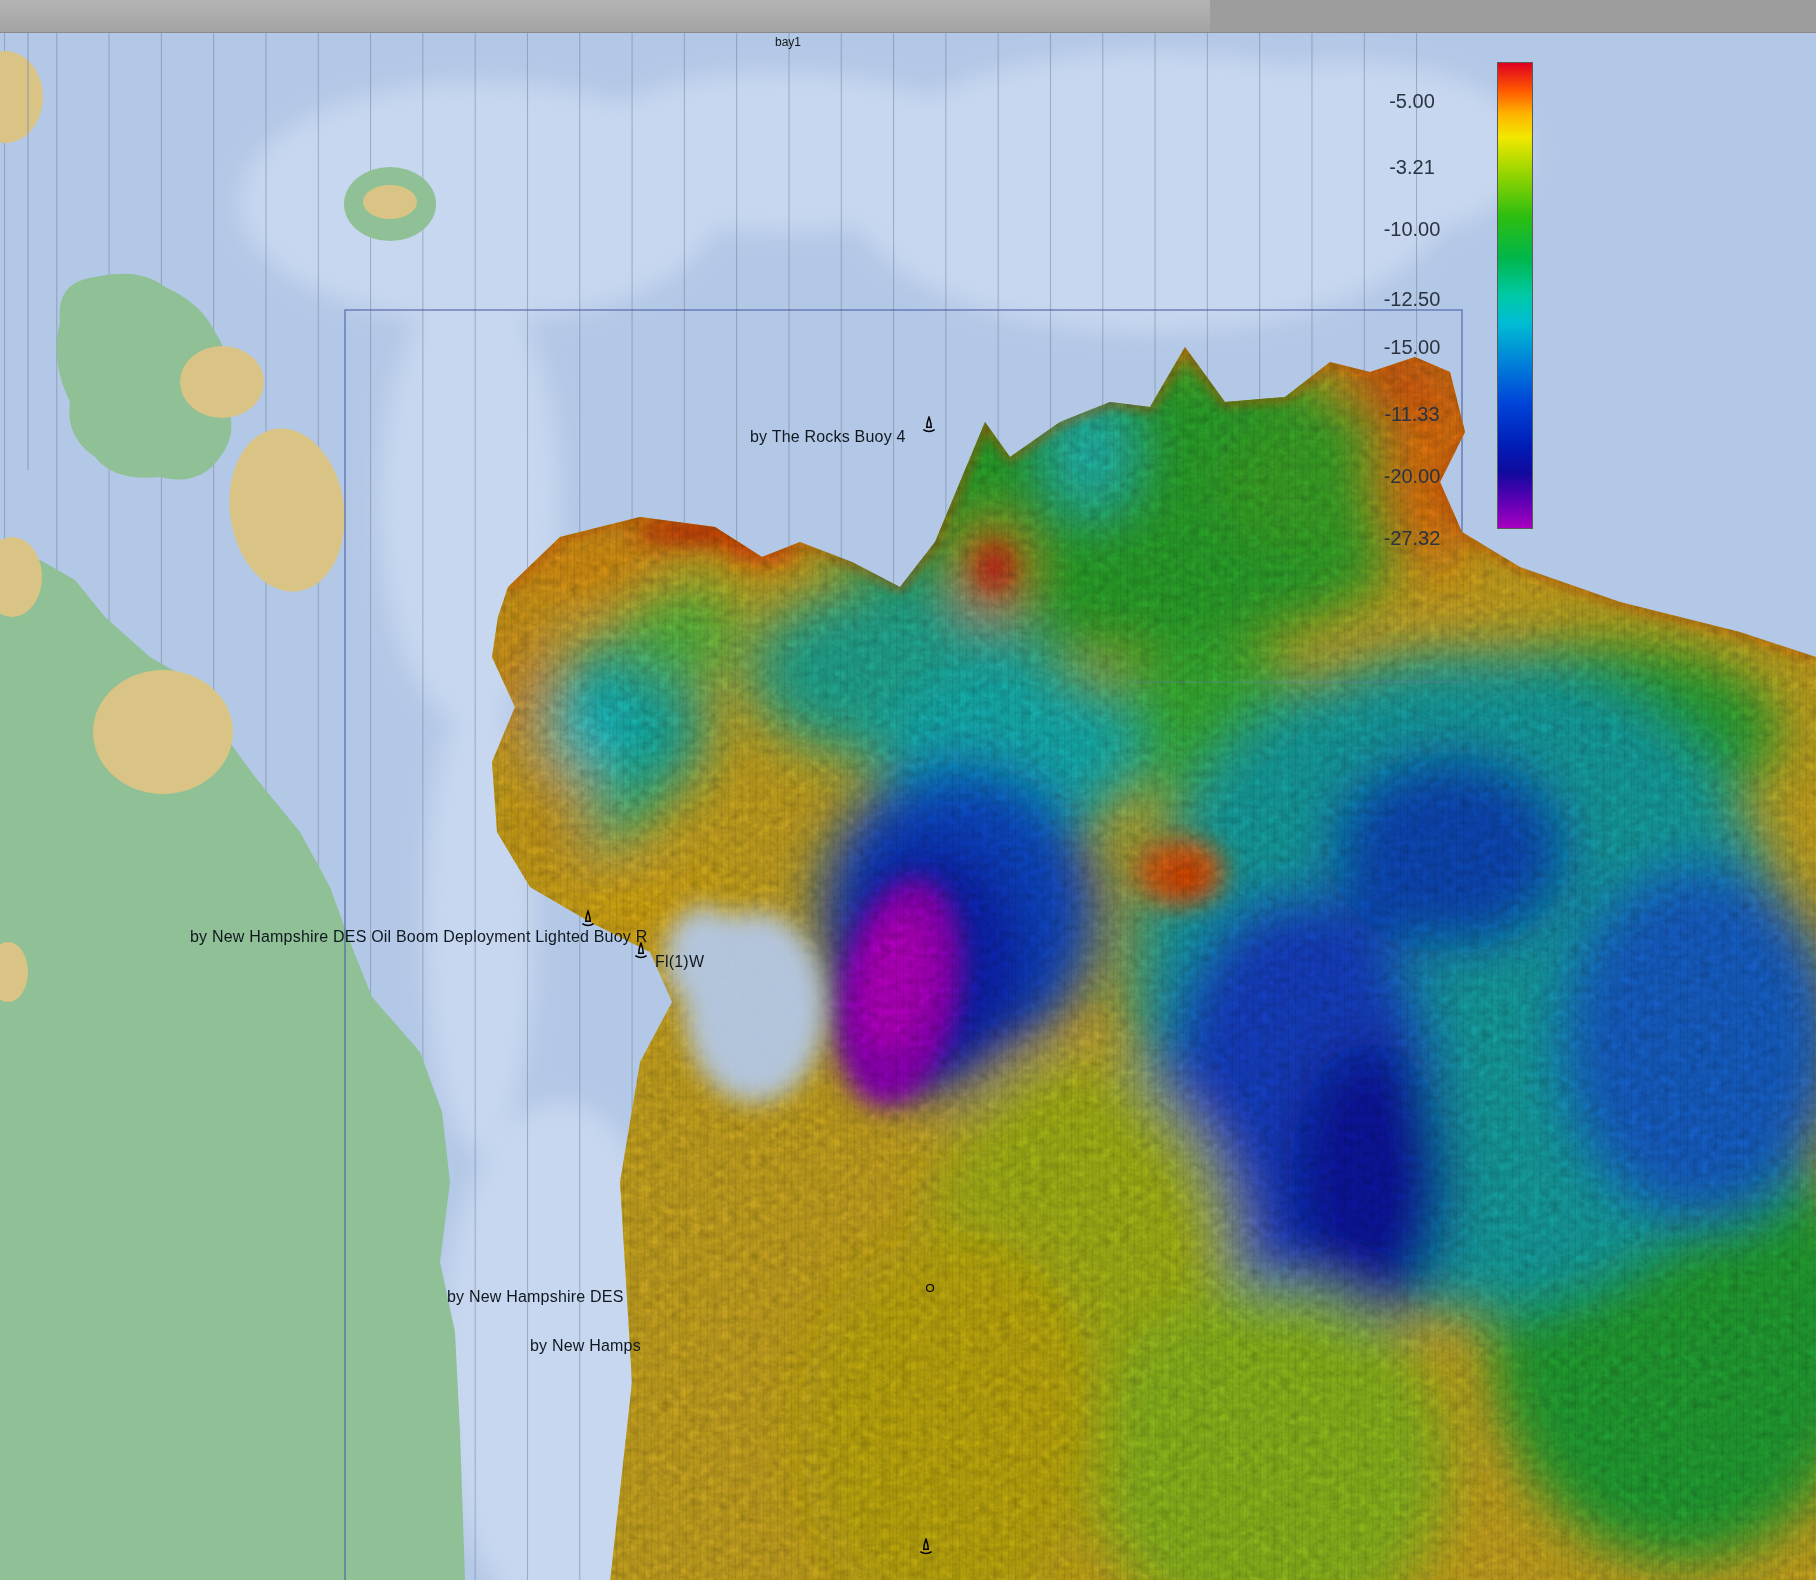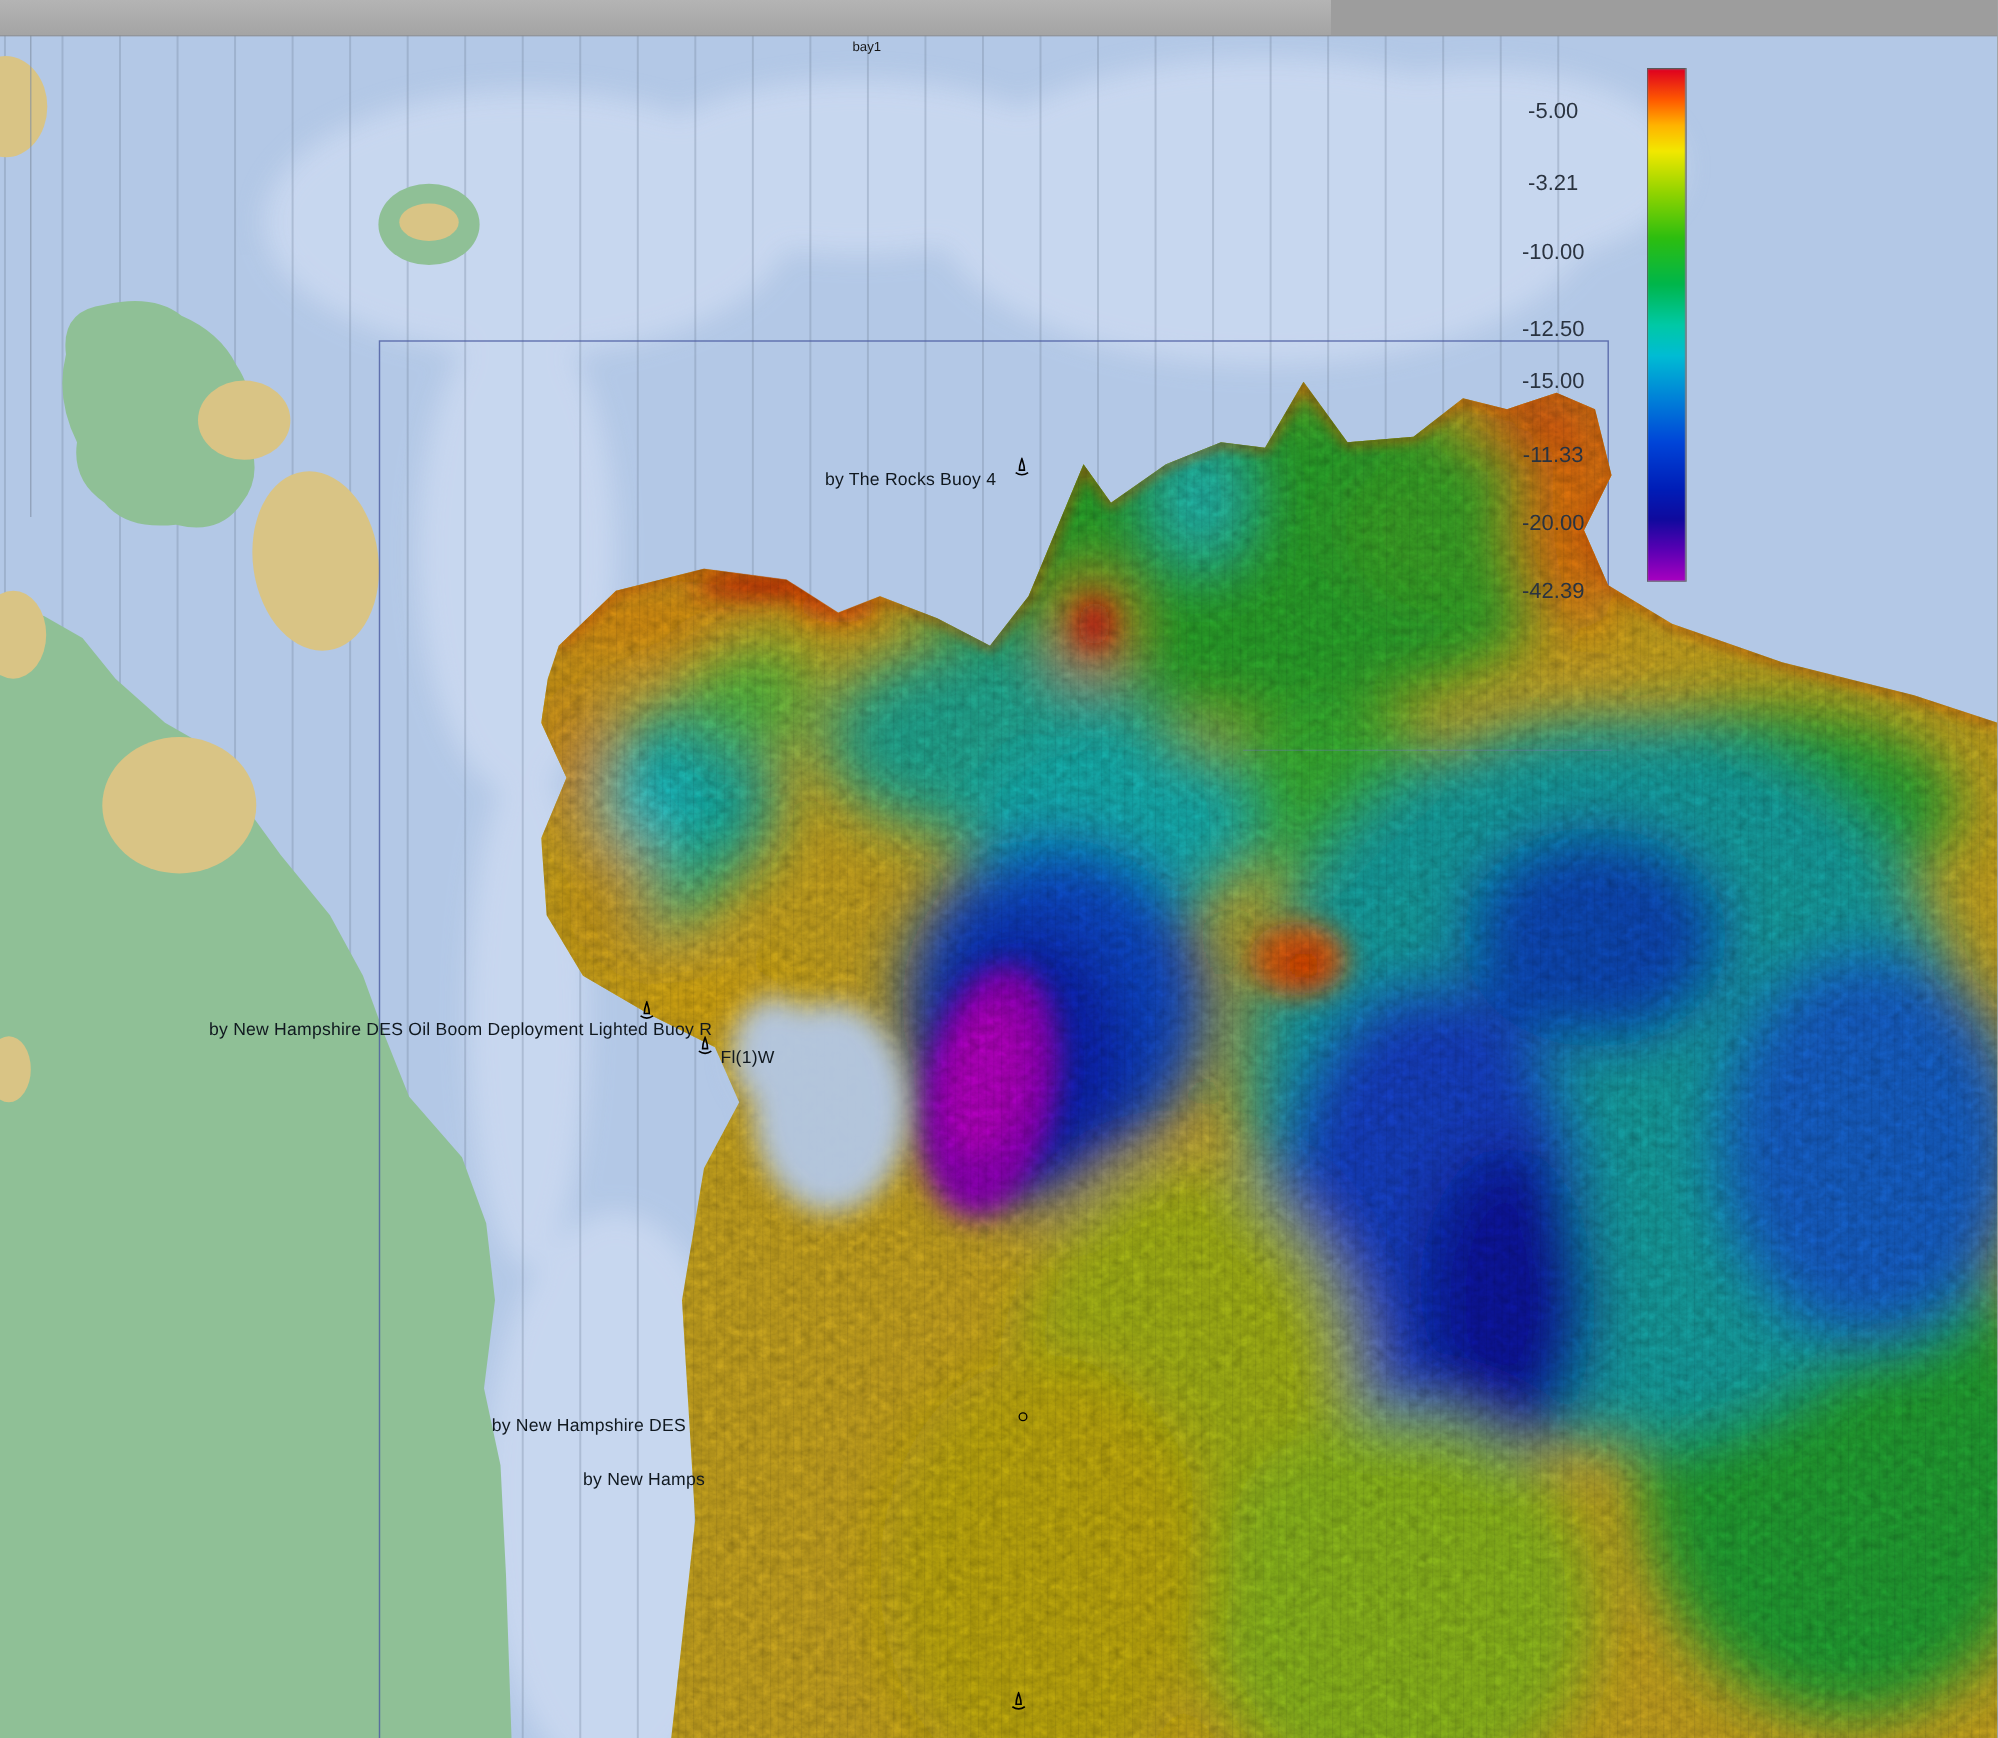--- a/index.html
+++ b/index.html
@@ -186,16 +186,16 @@
     <div class="annotation" style="left:530px;top:1305px">by New Hamps</div>
 
     <div class="colorbar" style="background: linear-gradient(rgb(223, 0, 32) 0%, rgb(255, 90, 0) 6%, rgb(255, 180, 0) 11%, rgb(242, 232, 0) 16%, rgb(147, 212, 0) 24%, rgb(45, 190, 16) 33%, rgb(0, 182, 75) 42%, rgb(0, 201, 166) 50%, rgb(0, 188, 212) 56%, rgb(0, 132, 216) 64%, rgb(0, 69, 216) 73%, rgb(0, 30, 184) 82%, rgb(16, 10, 158) 88%, rgb(90, 0, 180) 94%, rgb(168, 0, 192) 100%);"></div>
     <div class="legend-label" style="top:58px">-5.00</div>
     <div class="legend-label" style="top:124px">-3.21</div>
     <div class="legend-label" style="top:186px">-10.00</div>
     <div class="legend-label" style="top:256px">-12.50</div>
     <div class="legend-label" style="top:304px">-15.00</div>
     <div class="legend-label" style="top:371px">-11.33</div>
     <div class="legend-label" style="top:433px">-20.00</div>
-    <div class="legend-label" style="top:495px">-42.39</div>
+    <div class="legend-label" style="top:495px">-27.32</div>
 
   </div>
 </div>
 
 </body></html>

